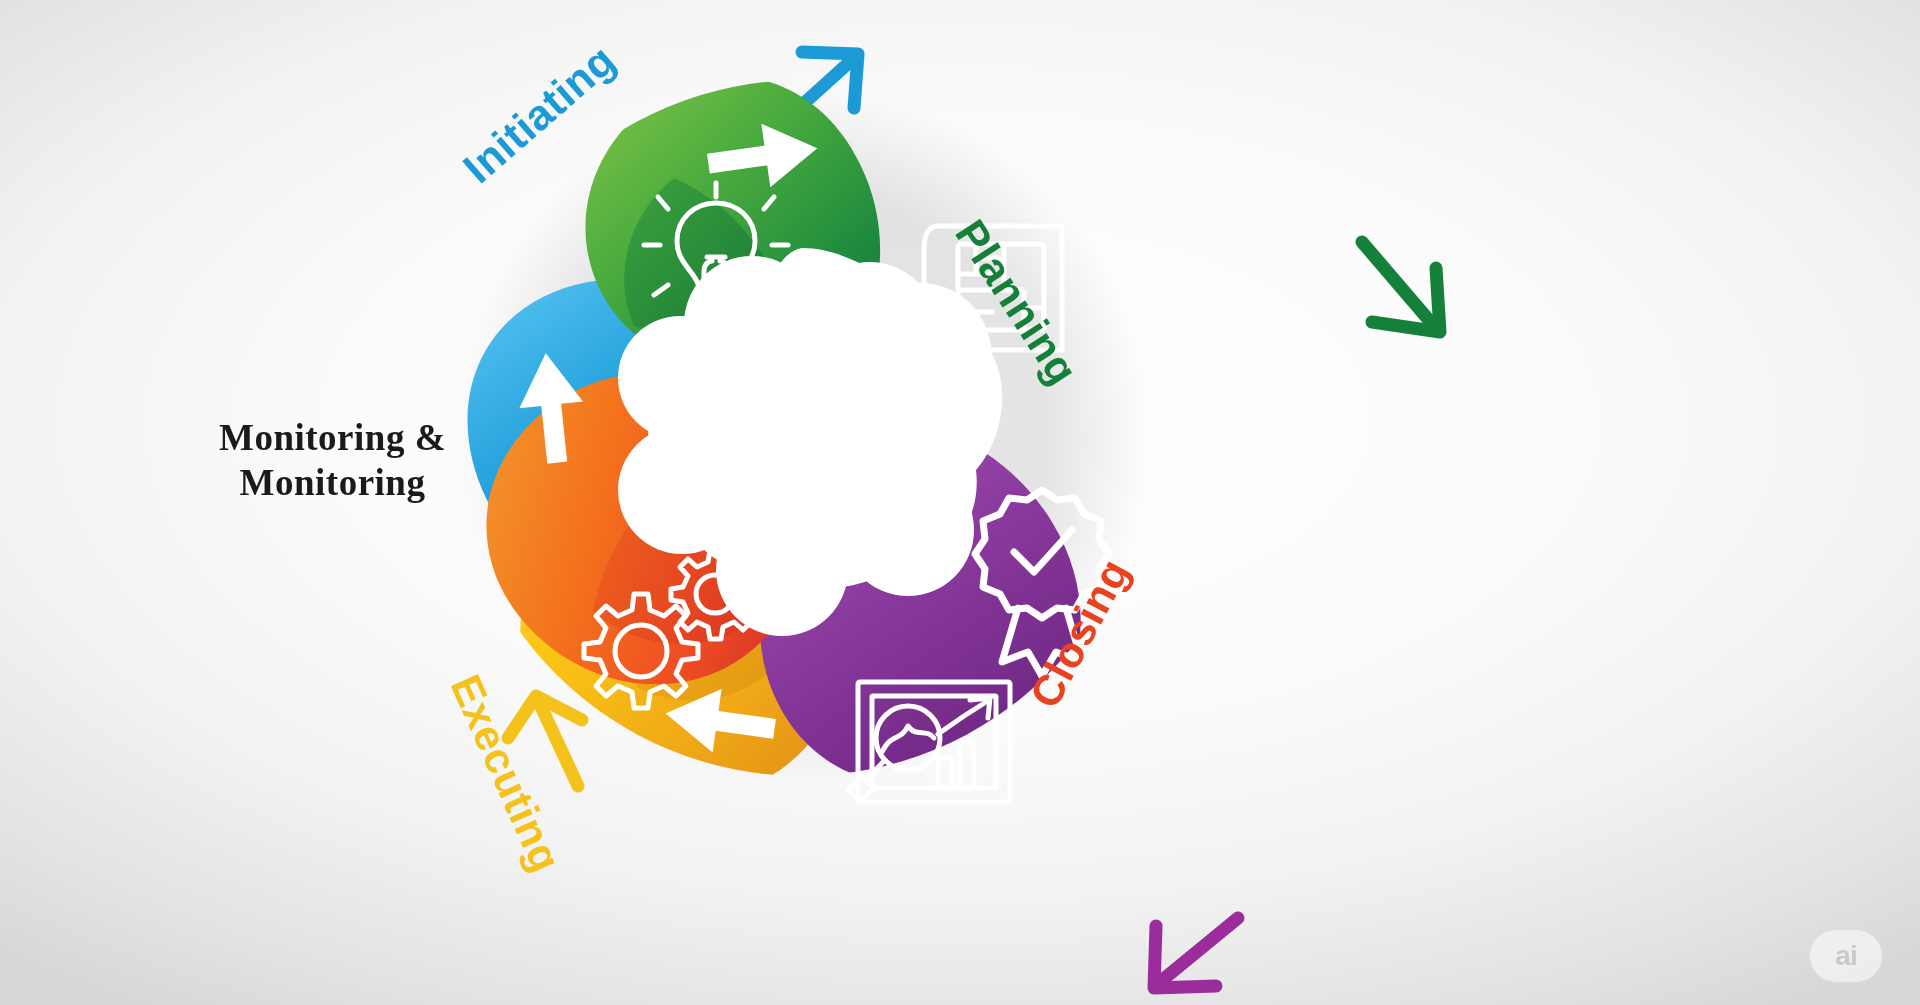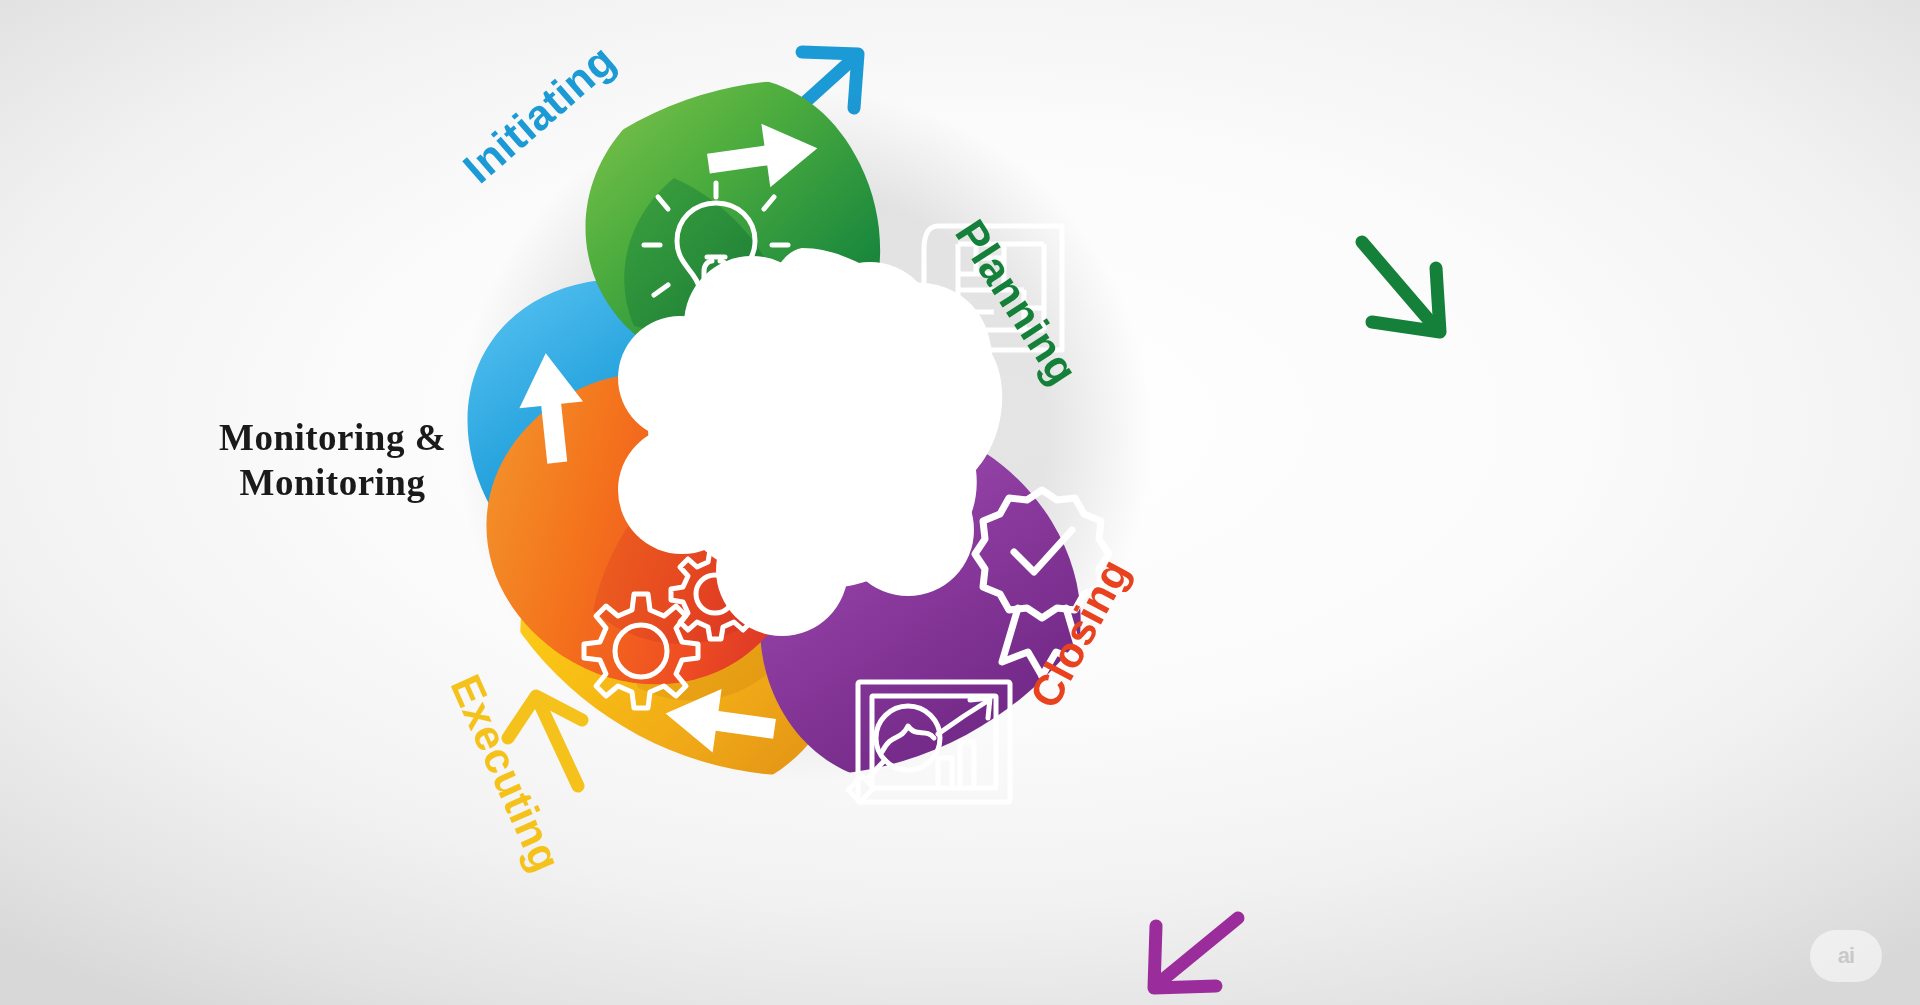--- a/index.html
+++ b/index.html
@@ -13,21 +13,21 @@
   .wheel{position:absolute;left:452px;top:78px;width:700px;height:700px;}
   .lbl{position:absolute;white-space:nowrap;font-weight:bold;letter-spacing:.5px;}
   .lbl.initiating{font-size:43px;color:#1C9AD6;left:470px;top:150px;transform:rotate(-41deg);transform-origin:0 50%;}
   .lbl.planning{font-size:43px;color:#15803A;left:966px;top:200px;transform:rotate(57deg);transform-origin:0 50%;}
   .lbl.closing{font-size:43px;color:#E8421F;left:1042px;top:680px;transform:rotate(-62deg) ;transform-origin:0 50%;}
   .lbl.executing{font-size:43px;color:#F5C21C;left:463px;top:653px;transform:rotate(66deg);transform-origin:0 50%;}
   .lbl.monitoring{font-size:37px;color:#1a1a1a;left:215px;top:415px;line-height:1.22;text-align:center;width:235px;font-family:Liberation Serif, serif;}
   .watermark{
     position:absolute;right:38px;bottom:23px;width:72px;height:52px;border-radius:26px;
     background:rgba(255,255,255,.55);display:flex;align-items:center;justify-content:center;
-    color:#c9c9c9;font-size:22px;font-weight:bold;letter-spacing:-1px;
+    color:#c9c9c9;font-size:28px;font-weight:bold;letter-spacing:-1px;
   }
   svg{display:block;overflow:visible;}
 </style>
 </head>
 <body>
 
 <div id="stage">
 
   <svg style="position:absolute;left:762px;top:42px;" width="110" height="105" viewBox="0 0 110 105">
     <g stroke="#1C9AD6" stroke-width="13" stroke-linecap="round" fill="none">

